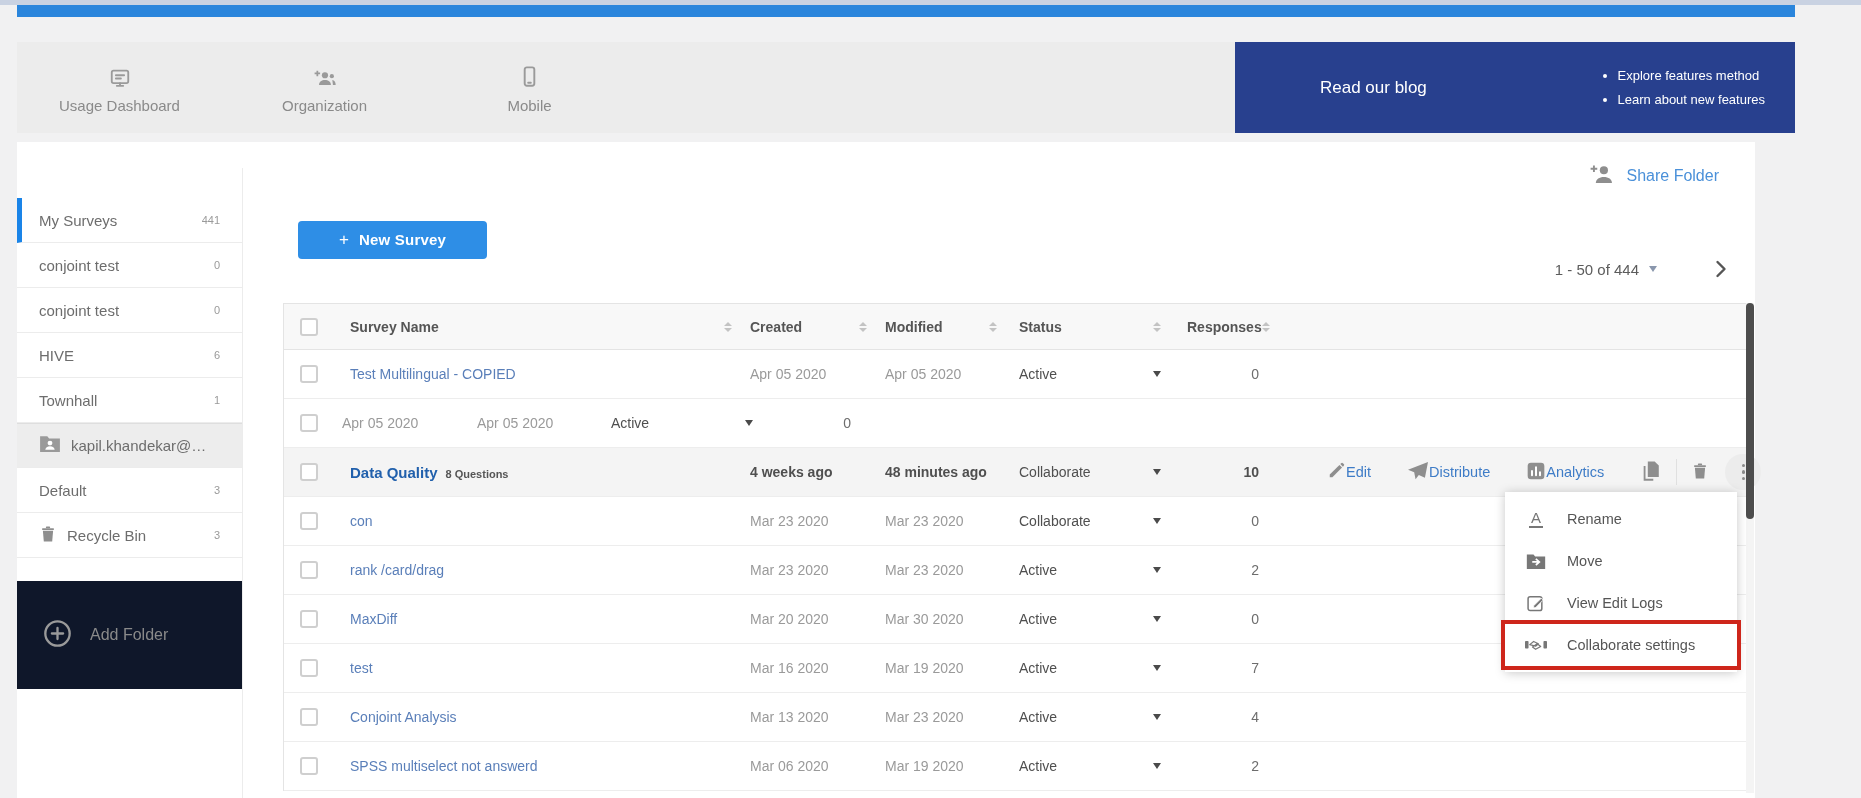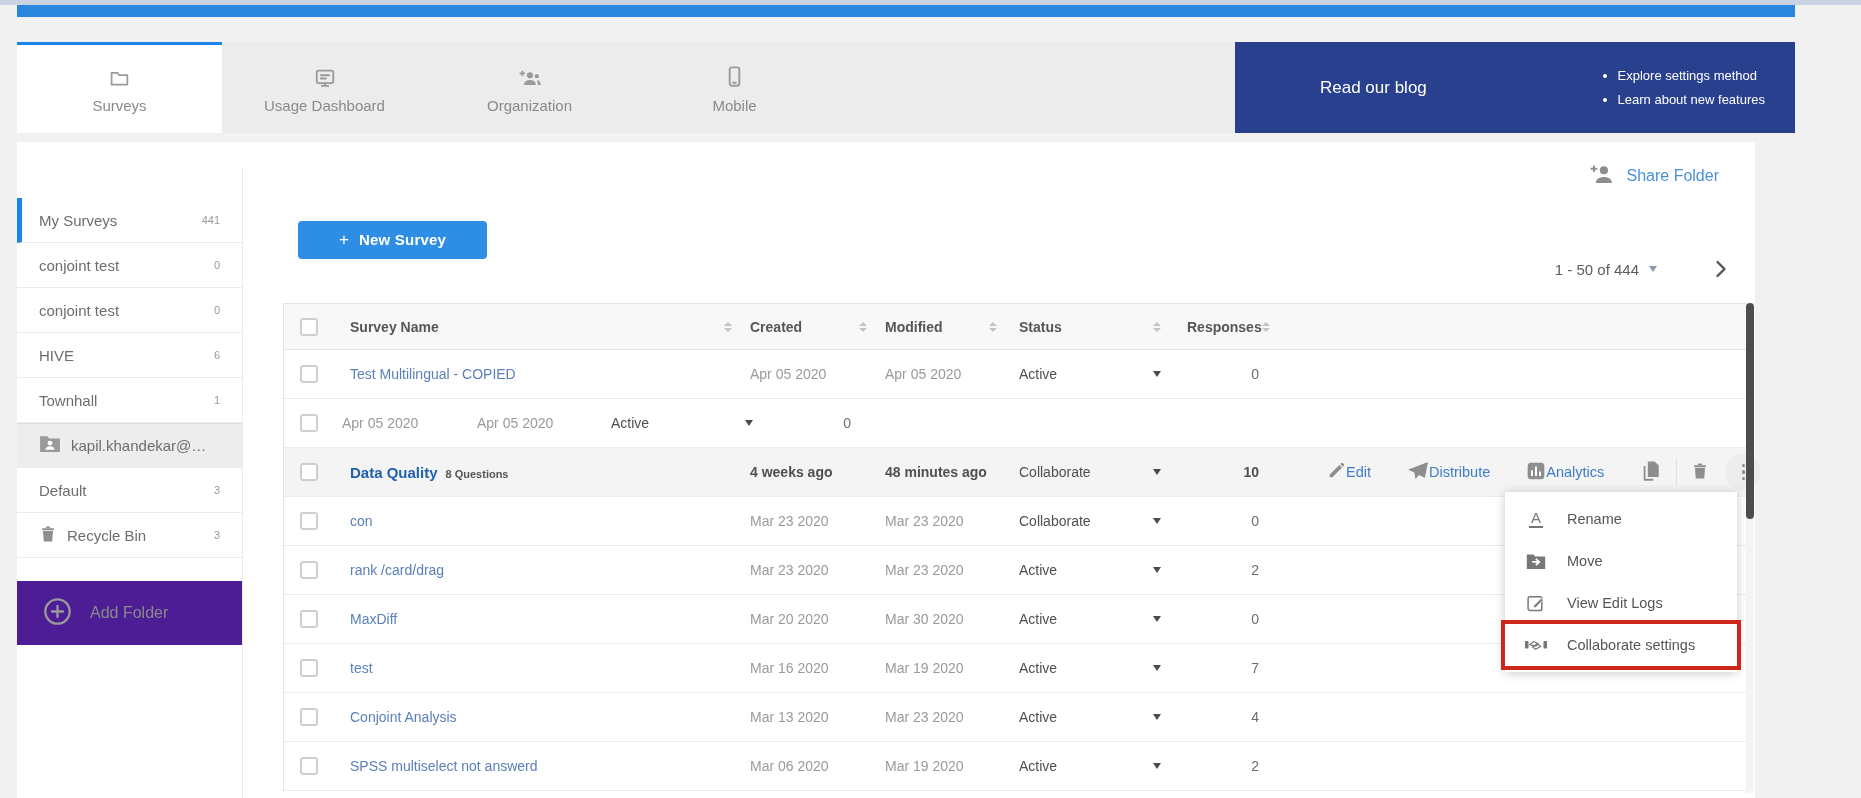--- a/index.html
+++ b/index.html
@@ -30,21 +30,21 @@
 
   
   .sidebar { position:absolute; left:0; top:0; width:226px; height:100%; border-right:1px solid #ececec; background:#fff;margin-top:26px; }
   .side-list { margin-top:30px; }
   .side-item { height:45px; display:flex; align-items:center; padding:0 22px 0 22px; border-bottom:1px solid #ececec; font-size:15px; color:#6d6d6d; cursor:pointer; position:relative; gap:10px; background:#fff; white-space:nowrap; overflow:hidden; }
   .side-item.active { border-left:5px solid #1a84e8; padding-left:17px; }
   .side-item.section-start { border-top:1px solid #dedede; }
   .side-item.shaded { background:#ededed; }
   .side-item .slabel { overflow:hidden; text-overflow:ellipsis; }
   .side-count { margin-left:auto; font-size:11px; color:#9a9a9a; }
-  .add-folder { margin-top:23px; height:64px; background:#4c1d95; display:flex; align-items:center; gap:18px; padding:0 26px; font-size:16px; color:#8a8a8a; cursor:pointer; }
+  .add-folder { margin-top:23px; height:108px; background:#0f172a; display:flex; align-items:center; gap:18px; padding:0 26px; font-size:16px; color:#8a8a8a; cursor:pointer; }
 
   
   .content { position:absolute; left:226px; top:0; right:0; bottom:0; }
   .share-folder { position:absolute; top:22px; right:36px; display:flex; align-items:center; gap:12px; font-size:16px; color:#4a90d9; cursor:pointer; }
   .btn-new-survey { position:absolute; left:55px; top:79px; width:189px; height:38px; background:#2e8ee6; border:none; border-radius:4px; color:#fff; font-size:15px; font-weight:bold; font-family:"Liberation Sans",sans-serif; cursor:pointer; letter-spacing:.2px; }
   .btn-new-survey .plus { font-weight:normal; font-size:17px; margin-right:10px; }
   .pagination { position:absolute; top:118px; right:28px; display:flex; align-items:center; gap:58px; font-size:15px; color:#5c5c5c; }
   .pag-count { display:flex; align-items:center; gap:10px; cursor:pointer; }
   .caret { width:0; height:0; border-left:4.5px solid transparent; border-right:4.5px solid transparent; border-top:6px solid #4a4a4a; display:inline-block; }
   .pag-count .caret { border-top-color:#8a97ad; }
@@ -99,28 +99,20 @@
   .scroll-thumb { position:absolute; top:0; left:0; width:8px; height:216px; background:#4d4d4d; border-radius:4px; cursor:grab; }
 </style>
 </head>
 <body>
 
 <div class="top-strip"></div>
 <div class="top-blue"></div>
 
 <div class="tabbar">
   <div id="tabs-row" style="display:flex;">
-      <div class="tab active">
-    <span class="ticon">
-          <svg viewBox="0 0 24 24" width="23" height="21" fill="none" stroke="#9a9a9a" stroke-width="2" stroke-linejoin="round">
-            <path d="M3 5.5h6.5l2 2.5H21v11H3z"></path>
-          </svg>
-        </span>
-    <span class="tlabel">Surveys</span>
-  </div>
       <div class="tab">
     <span class="ticon">
           <svg viewBox="0 0 24 24" width="24" height="22" fill="none" stroke="#9a9a9a" stroke-width="2">
             <rect x="3" y="4" width="18" height="13.5" rx="2"></rect>
             <path d="M7.5 9h9M7.5 12.5h5.5" stroke-linecap="round"></path>
             <path d="M12 17.5v3M8.5 20.5h7" stroke-linecap="round"></path>
           </svg>
         </span>
     <span class="tlabel">Usage Dashboard</span>
   </div>
@@ -142,21 +134,21 @@
             <rect x="6.5" y="2" width="11" height="21" rx="2.5"></rect>
             <path d="M10.5 19.5h3" stroke-linecap="round"></path>
           </svg>
         </span>
     <span class="tlabel">Mobile</span>
   </div>
     </div>
   <div class="banner">
     <div class="banner-title">Read our blog</div>
     <ul class="banner-bullets" id="banner-bullets">
-        <li>Explore settings method</li>
+        <li>Explore features method</li>
         <li>Learn about new features</li>
       </ul>
   </div>
 </div>
 
 <div class="panel">
 
   <div class="sidebar">
     <div class="side-list" id="side-list">
         <div class="side-item active">

